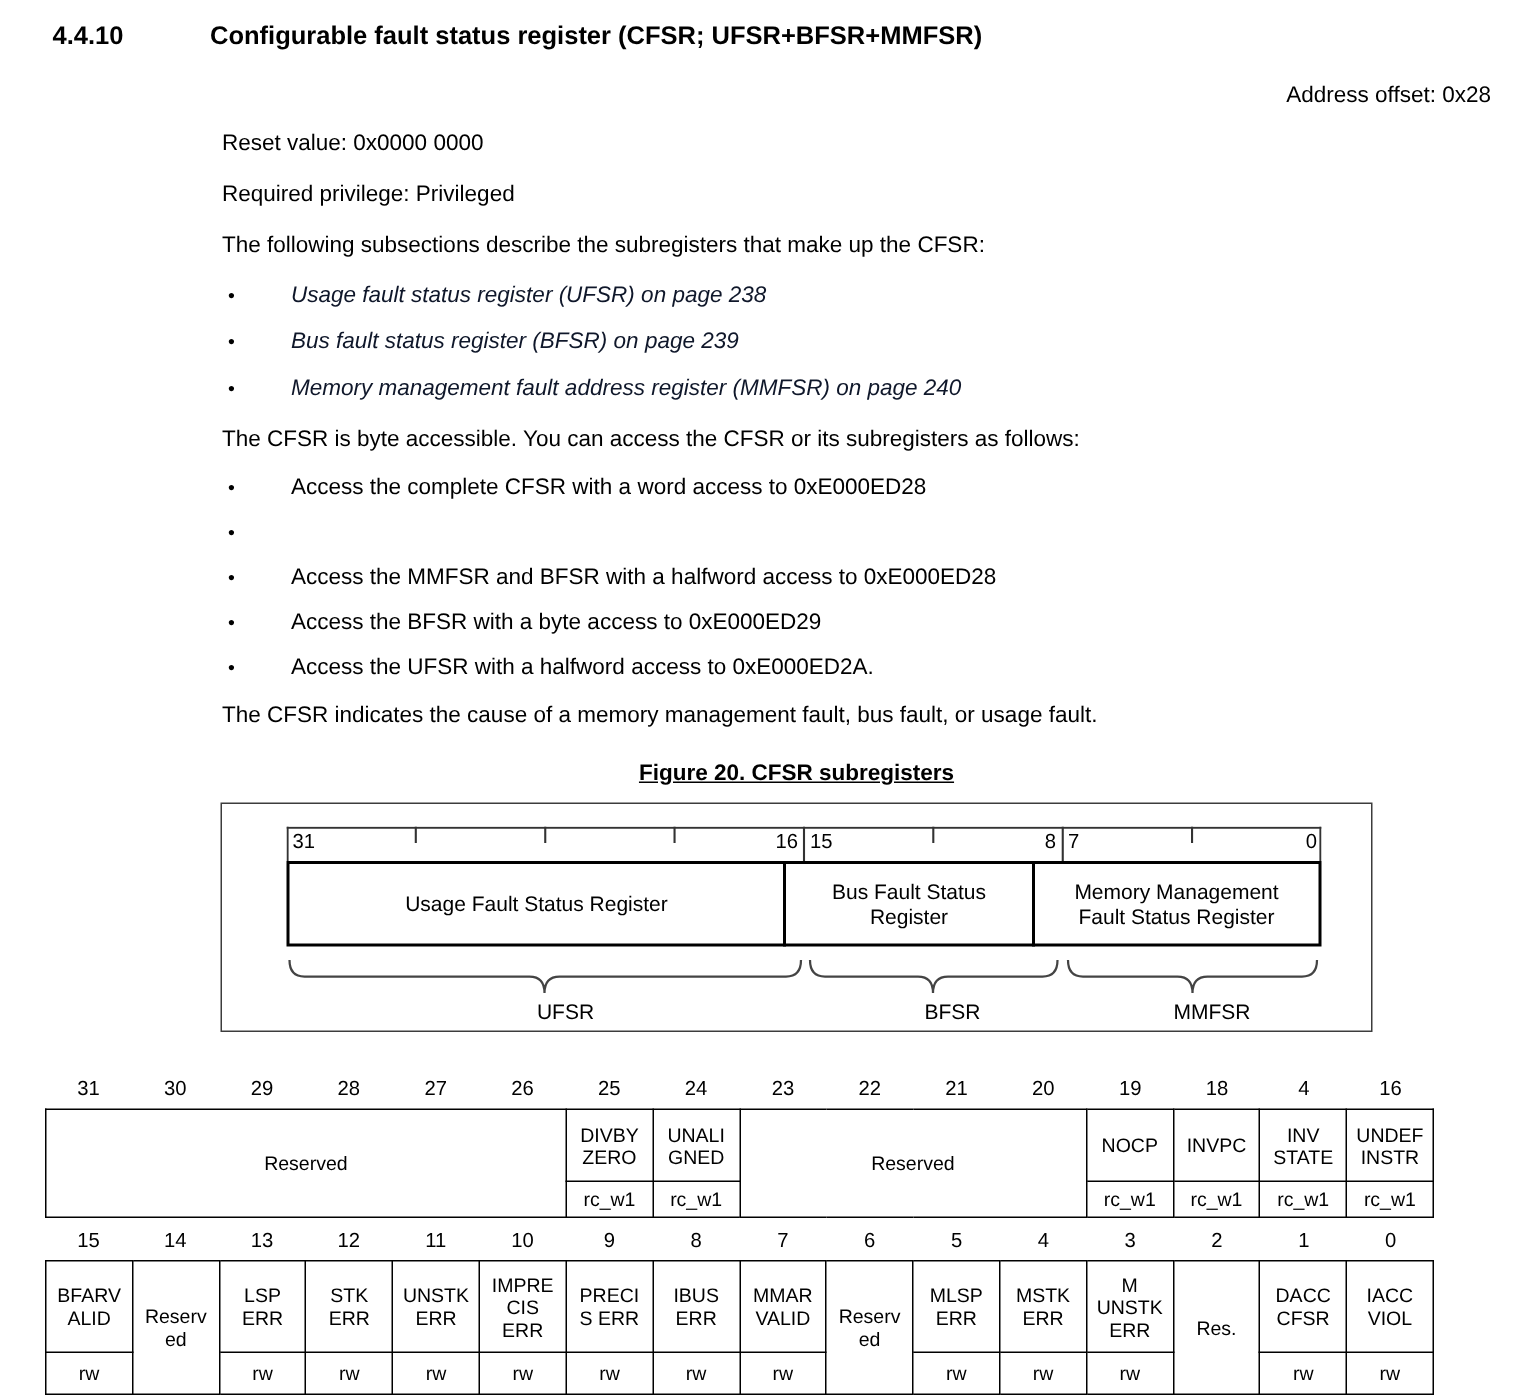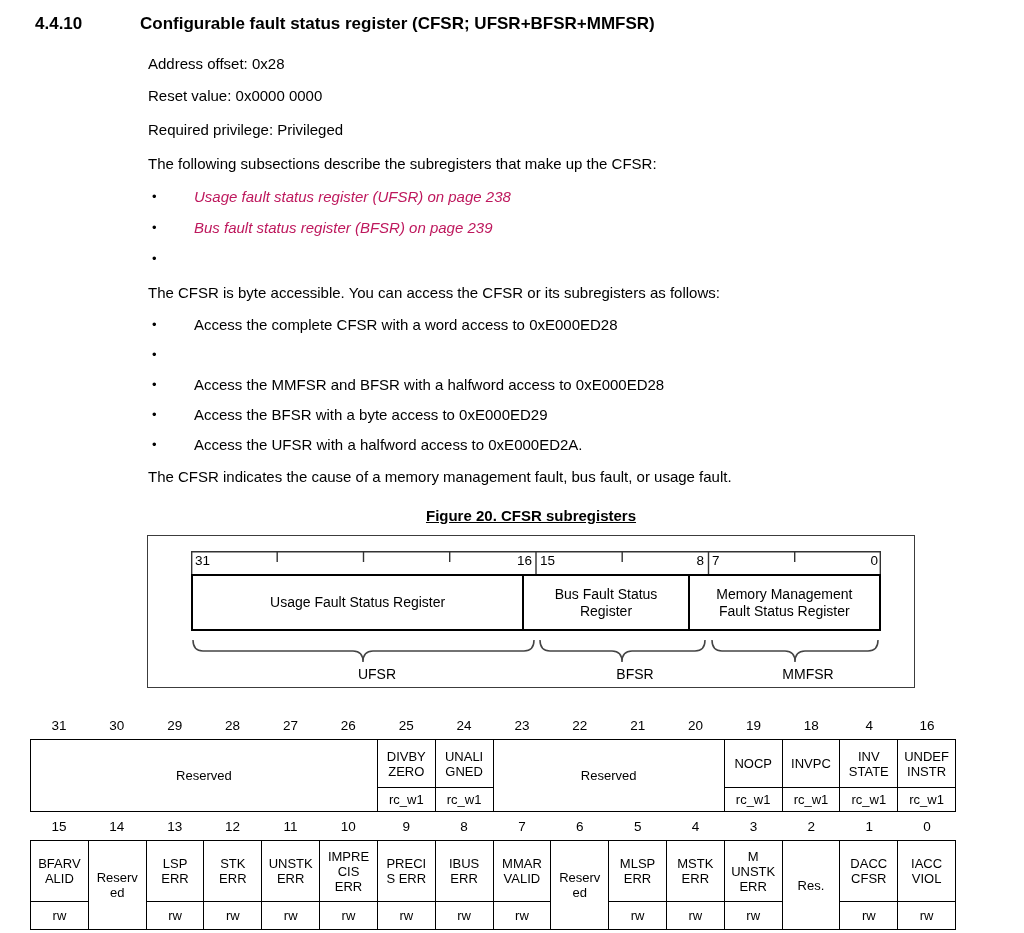--- a/index.html
+++ b/index.html
@@ -4,24 +4,24 @@
 <style>
   html,body{margin:0;padding:0;background:#ffffff;}
   body{width:1024px;height:933px;overflow:hidden;
        font-family:"Liberation Sans","DejaVu Sans",sans-serif;color:#000;}
 
   
   .heading{display:flex;margin:14px 30px 0 35px;
            font-size:17px;font-weight:bold;line-height:20px;}
   .heading .hnum{width:105px;flex:0 0 105px;}
   .para{margin:14px 30px 0 148px;font-size:15px;line-height:18px;}
-  .p-first{margin-top:21px;}
+  .p-first{margin-top:21px;text-align:right;}
   .li{display:flex;margin:13px 30px 0 148px;font-size:15px;line-height:18px;}
   .li .dot{width:42px;flex:0 0 42px;padding-left:4px;font-size:13px;}
-  .link{color:#be185d;font-style:italic;cursor:pointer;text-decoration:none;}
+  .link{color:#0f172a;font-style:italic;cursor:pointer;text-decoration:none;}
   .mt15{margin-top:15px;}.mt16{margin-top:16px;}.mt14{margin-top:14px;}
   .ali{margin-top:12px;}.ali-first{margin-top:14px;}
 
   
   .fig-caption{margin:21px 0 0 147px;width:768px;text-align:center;
                font-size:15px;font-weight:bold;line-height:18px;text-decoration:underline;}
   .figure-box{position:relative;margin:10px 0 0 147px;width:768px;height:153px;
               border:1.5px solid #3c3c3c;box-sizing:border-box;}
   .ruler{position:absolute;left:43px;top:15px;width:690px;height:23px;}
   .ruler svg{position:absolute;left:0;top:0;}
@@ -66,20 +66,21 @@
 <div class="li mt15">
   <span class="dot">•</span>
   <span class="link">Usage fault status register (UFSR) on page 238</span>
 </div>
 <div class="li">
   <span class="dot">•</span>
   <span class="link">Bus fault status register (BFSR) on page 239</span>
 </div>
 <div class="li">
   <span class="dot">•</span>
+  <span class="link">Memory management fault address register (MMFSR) on page 240</span>
 </div>
 
 <div class="para mt16">The CFSR is byte accessible. You can access the CFSR or its subregisters as follows:</div>
 
 <div class="li ali-first">
   <span class="dot">•</span>
   <span>Access the complete CFSR with a word access to 0xE000ED28</span>
 </div>
 <div class="li ali">
   <span class="dot">•</span>

